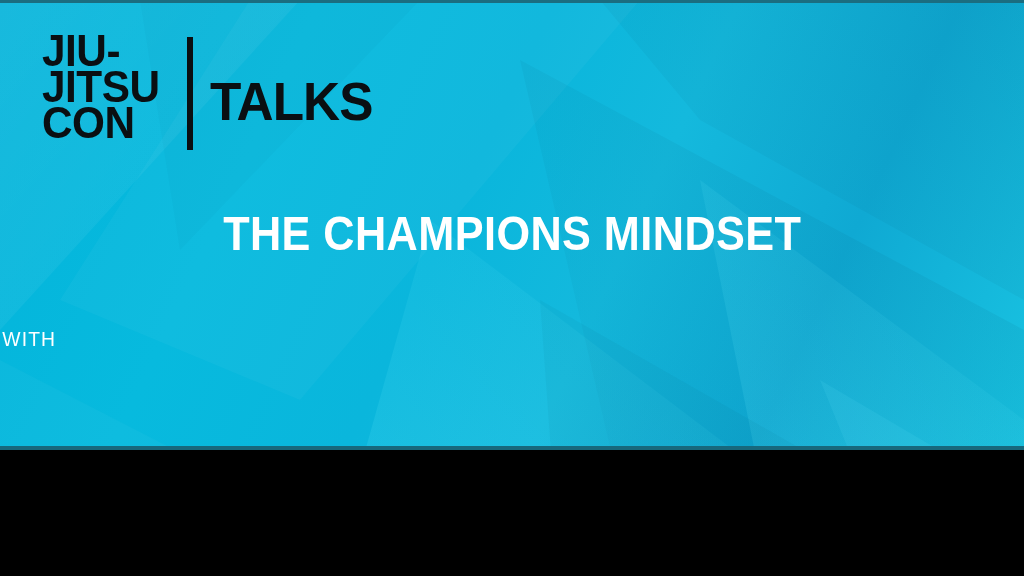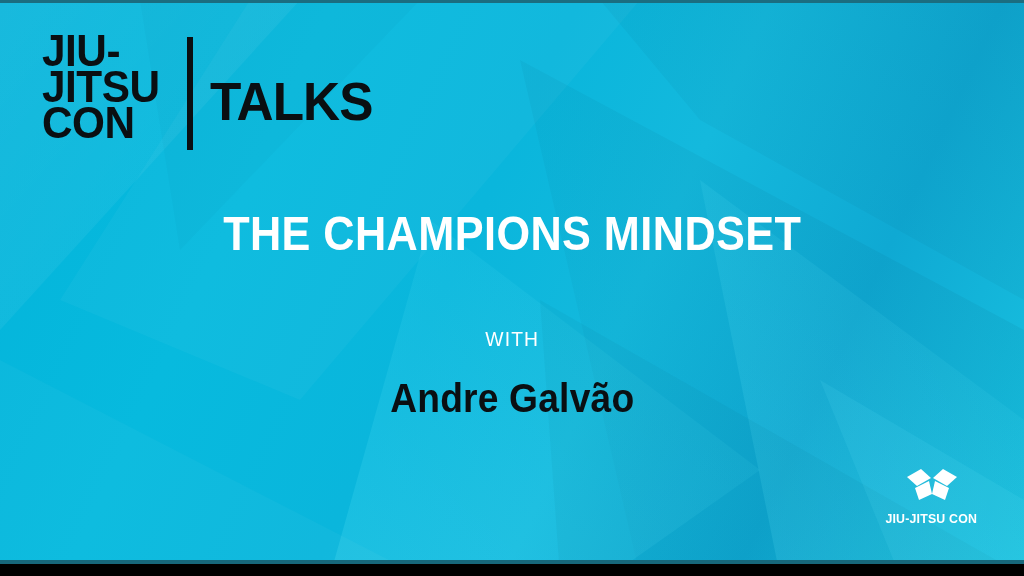--- a/index.html
+++ b/index.html
@@ -3,21 +3,21 @@
 <meta charset="utf-8">
 <style>
   html, body {
     margin: 0;
     padding: 0;
     background: #000;
   }
   #slide {
     position: relative;
     width: 1024px;
-    height: 564px;
+    height: 450px;
     overflow: hidden;
     font-family: "Liberation Sans", sans-serif;
     background: #00b6dd;
   }
 
   
   .bg-base {
     position: absolute;
     inset: 0;
     background: linear-gradient(115deg,
@@ -104,21 +104,21 @@
   }
   .title span {
     display: inline-block;
     transform: scaleX(0.90);
   }
   .with {
     position: absolute;
     left: 0;
     right: 0;
     top: 327px;
-    text-align: center;
+    text-align: left;
     color: #ffffff;
     font-weight: 400;
     font-size: 21px;
     letter-spacing: 1.2px;
   }
   .with span { display:inline-block; transform: scaleX(0.92); }
   .speaker {
     position: absolute;
     left: 0;
     right: 0;
@@ -210,35 +210,19 @@
     <div class="brand-divider"></div>
     <div class="brand-talks">TALKS</div>
   </div>
 
   <div class="title">
     <span>THE CHAMPIONS MINDSET</span>
   </div>
   <div class="with">
     <span>WITH</span>
   </div>
-  <div class="speaker">
-    <span>Andre Galvão</span>
-  </div>
 
   <div class="footer-logos">
 
-    <div class="logo-unit">
-      <div class="logo-mark">
-        <svg width="62" height="40" viewBox="0 0 62 40">
-          <g fill="#ffffff">
-            <polygon points="6,11 20,3 30,12 16,20"></polygon>
-            <polygon points="32,12 42,3 56,11 46,20"></polygon>
-            <polygon points="14,22 28,15 31,28 18,34"></polygon>
-            <polygon points="34,15 48,22 44,34 31,28"></polygon>
-          </g>
-        </svg>
-      </div>
-      <div class="logo-text jjc">JIU-JITSU CON</div>
-    </div>
 
 
   </div>
 </div>
 
 </body></html>

